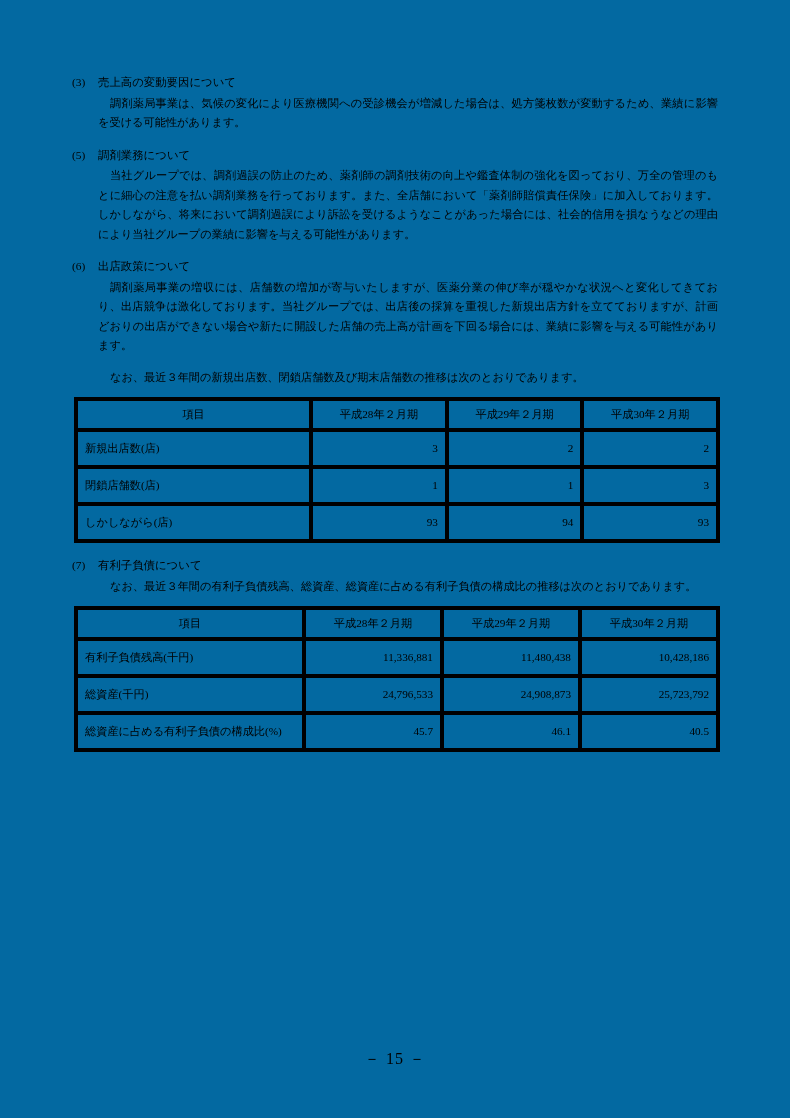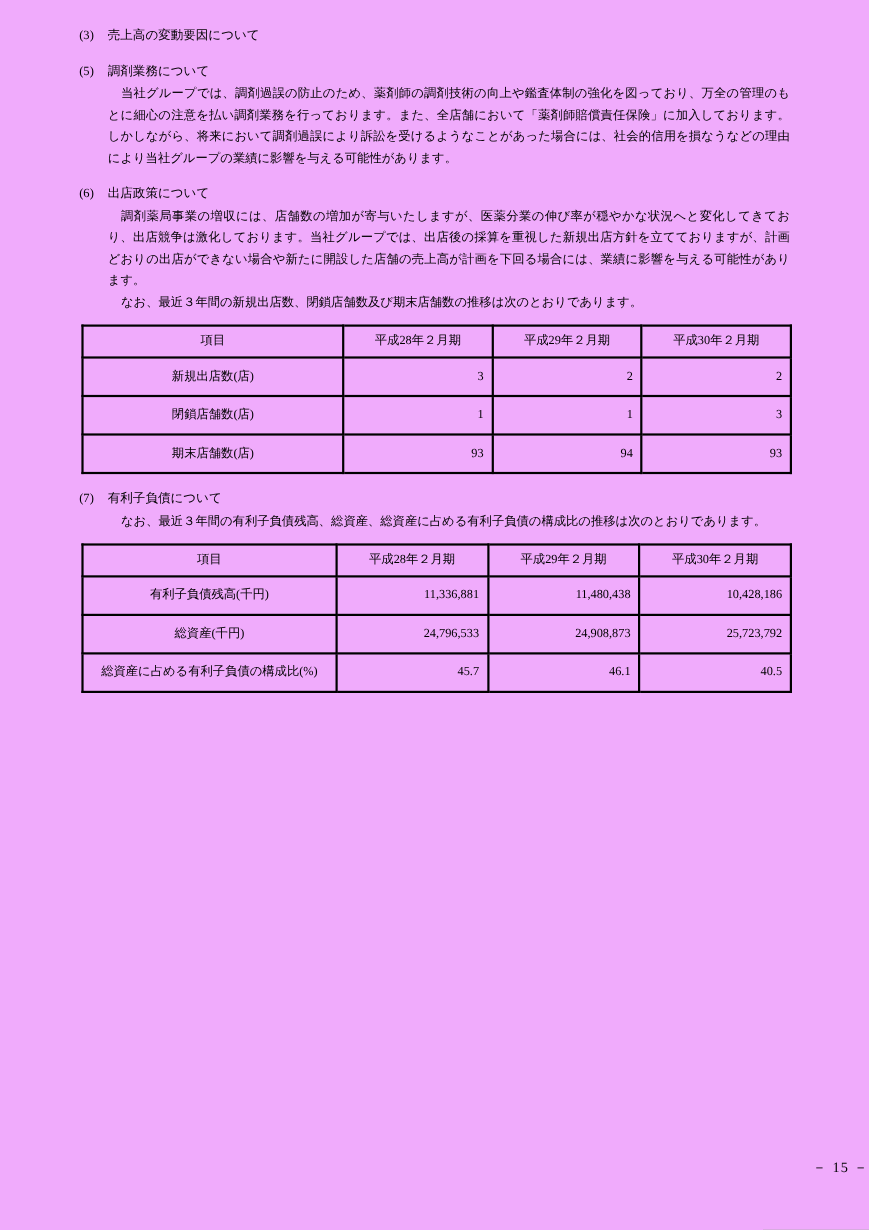--- a/index.html
+++ b/index.html
@@ -6,25 +6,25 @@
     margin: 0;
     padding: 0;
     background: #b0b0b0;
   }
   body {
     font-family: "Liberation Serif", "DejaVu Serif", serif;
   }
   .page {
     width: 790px;
     height: 1118px;
-    background: #f0abfc;
+    background: #0369a1;
     margin: 0 auto;
     position: relative;
     box-sizing: border-box;
-    padding: 23px 72px 40px 72px;
+    padding: 73px 72px 40px 72px;
     color: #000000;
   }
   .doc-body {
     font-size: 11.2px;
     line-height: 1.72;
   }
   .section {
     margin-bottom: 13px;
   }
   .sec-heading {
@@ -39,73 +39,74 @@
   .sec-para {
     text-align: justify;
     text-justify: inter-ideograph;
     text-indent: 12px;
     margin: 0;
     padding-left: 26px;
     font-size: 11.2px;
     line-height: 1.74;
   }
   .sec-para + .sec-para {
-    margin-top: 0px;
+    margin-top: 12px;
   }
   table.data {
     border-collapse: collapse;
     width: 646px;
     margin: 10px 0 6px 2px;
     font-size: 11.2px;
   }
   table.data th, table.data td {
-    border: 2px solid #000000;
+    border: 4px solid #000000;
     padding: 5px 7px;
     line-height: 1.5;
     font-weight: normal;
   }
   table.data th {
     text-align: center;
   }
   table.data td.label {
-    text-align: center;
+    text-align: left;
   }
   table.data td.num {
     text-align: right;
   }
   .tbl1 th:nth-child(1), .tbl1 td:nth-child(1) { width: 246px; }
   .tbl1 th:nth-child(2), .tbl1 td:nth-child(2) { width: 133px; }
   .tbl1 th:nth-child(3), .tbl1 td:nth-child(3) { width: 133px; }
   .tbl1 th:nth-child(4), .tbl1 td:nth-child(4) { width: 133px; }
   .tbl2 th:nth-child(1), .tbl2 td:nth-child(1) { width: 246px; }
   .tbl2 th:nth-child(2), .tbl2 td:nth-child(2) { width: 133px; }
   .tbl2 th:nth-child(3), .tbl2 td:nth-child(3) { width: 133px; }
   .tbl2 th:nth-child(4), .tbl2 td:nth-child(4) { width: 133px; }
   .tbl1 td, .tbl2 td { height: 23px; }
   .tbl2 td { padding-top: 7px; padding-bottom: 7px; }
   .page-number {
     position: absolute;
     left: 0;
     right: 0;
     bottom: 48px;
-    text-align: right;
-    font-size: 13px;
+    text-align: center;
+    font-size: 16px;
     letter-spacing: 1px;
   }
 </style>
 </head>
 <body>
 
 <div class="page">
   <div class="doc-body">
 
     <div class="section">
       <div class="sec-heading">
         <span class="num">(3)</span><span>売上高の変動要因について</span>
       </div>
+      <p class="sec-para">調剤薬局事業は、気候の変化により医療機関への受診機会が増減した場合は、処方箋枚数が変動するため、業績に影響を受ける可能性があります。</p>
     </div>
 
     <div class="section">
     </div>
 
     <div class="section">
       <div class="sec-heading">
         <span class="num">(5)</span><span>調剤業務について</span>
       </div>
       <p class="sec-para">当社グループでは、調剤過誤の防止のため、薬剤師の調剤技術の向上や鑑査体制の強化を図っており、万全の管理のもとに細心の注意を払い調剤業務を行っております。また、全店舗において「薬剤師賠償責任保険」に加入しております。しかしながら、将来において調剤過誤により訴訟を受けるようなことがあった場合には、社会的信用を損なうなどの理由により当社グループの業績に影響を与える可能性があります。</p>
@@ -134,21 +135,21 @@
             <td class="num">2</td>
             <td class="num">2</td>
           </tr>
           <tr>
             <td class="label">閉鎖店舗数(店)</td>
             <td class="num">1</td>
             <td class="num">1</td>
             <td class="num">3</td>
           </tr>
           <tr>
-            <td class="label">期末店舗数(店)</td>
+            <td class="label">しかしながら(店)</td>
             <td class="num">93</td>
             <td class="num">94</td>
             <td class="num">93</td>
           </tr>
         </tbody>
       </table>
     </div>
 
     <div class="section">
       <div class="sec-heading">

